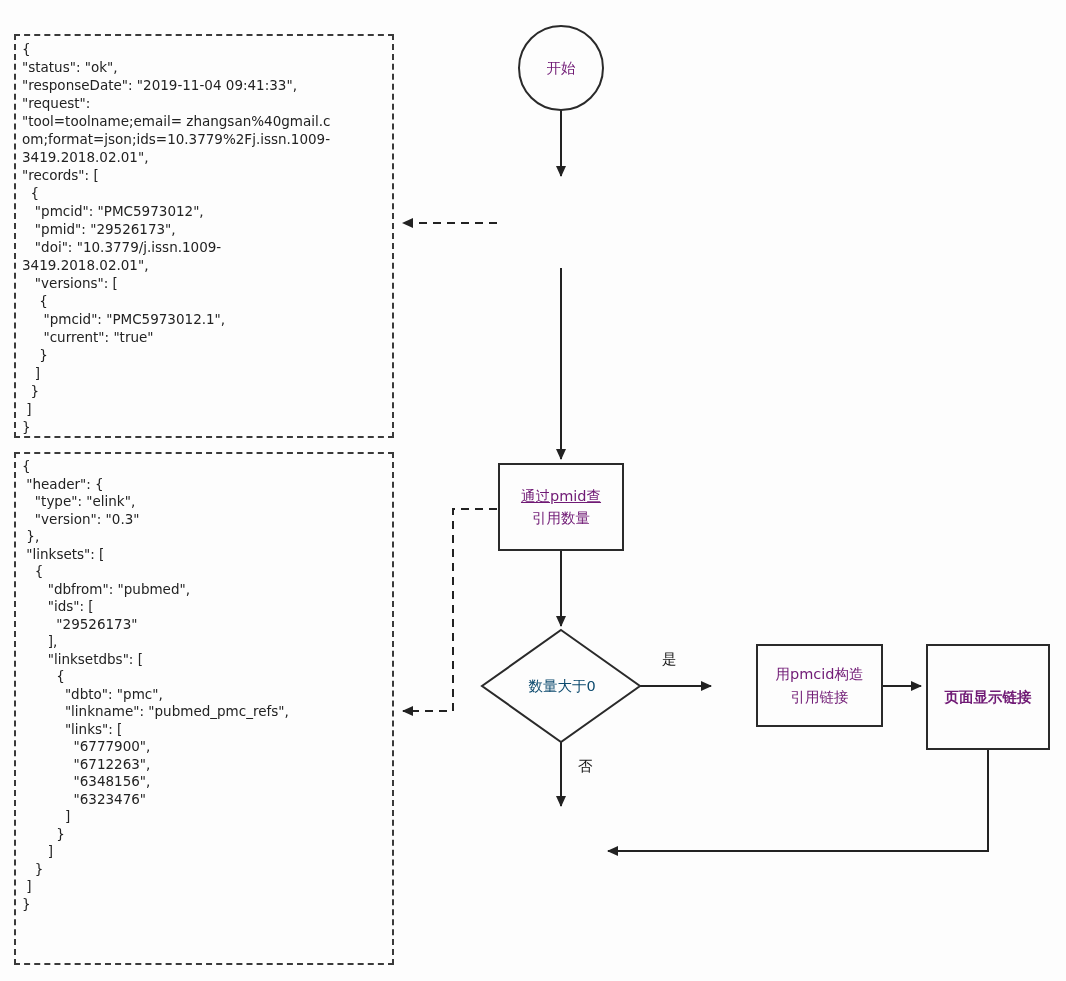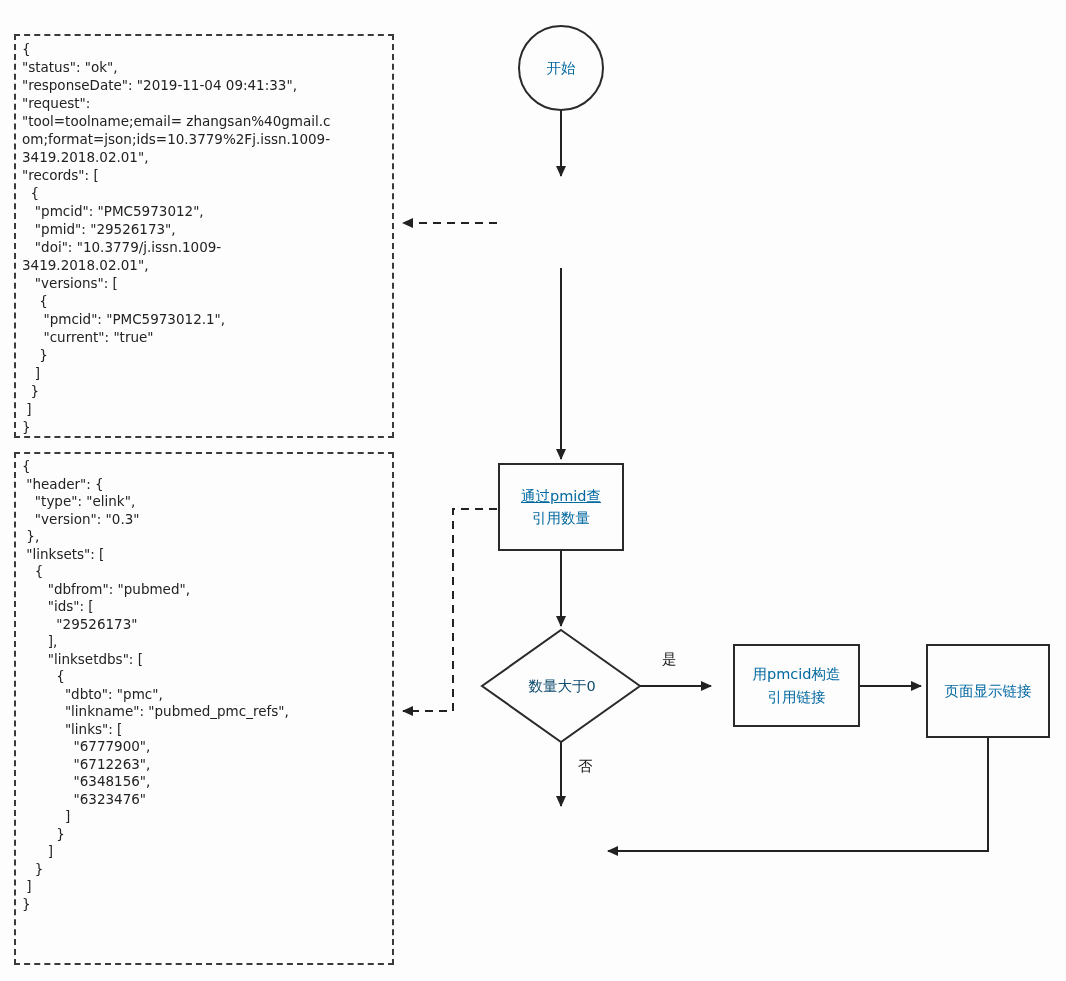--- a/index.html
+++ b/index.html
@@ -39,21 +39,21 @@
   .node {
     position: absolute;
     display: flex;
     flex-direction: column;
     align-items: center;
     justify-content: center;
     text-align: center;
     border: 2px solid #2a2a2a;
     background: #fdfdfd;
     font-size: 14.5px;
-    color: #0369a1;
+    color: #701a75;
     line-height: 1.55;
   }
   .node.circle { border-radius: 50%; }
   .node .u { text-decoration: underline; }
 
   .diamond-label {
     position: absolute;
     text-align: center;
     font-size: 14.5px;
     color: #0c4a6e;
@@ -162,23 +162,23 @@
   <div class="node" style="left:498px; top:463px; width:126px; height:88px;">
     <span class="u">通过pmid查</span>
     <span>引用数量</span>
   </div>
 
   <div class="diamond-label" style="left:492px; top:677px; width:140px;">数量大于0</div>
 
   <div class="edge-label" style="left:660px; top:650px;">是</div>
   <div class="edge-label" style="left:576px; top:757px;">否</div>
 
-  <div class="node" style="left:733px; top:644px; width:127px; height:83px;">
+  <div class="node" style="left:756px; top:644px; width:127px; height:83px;">
     <span>用pmcid构造</span>
     <span>引用链接</span>
   </div>
 
-  <div class="node" style="left:926px; top:644px; width:124px; height:94px;">
+  <div class="node" style="left:926px; top:644px; width:124px; height:106px;font-weight:bold;">
     <span>页面显示链接</span>
   </div>
 
 
 </div>
 
 </body></html>

